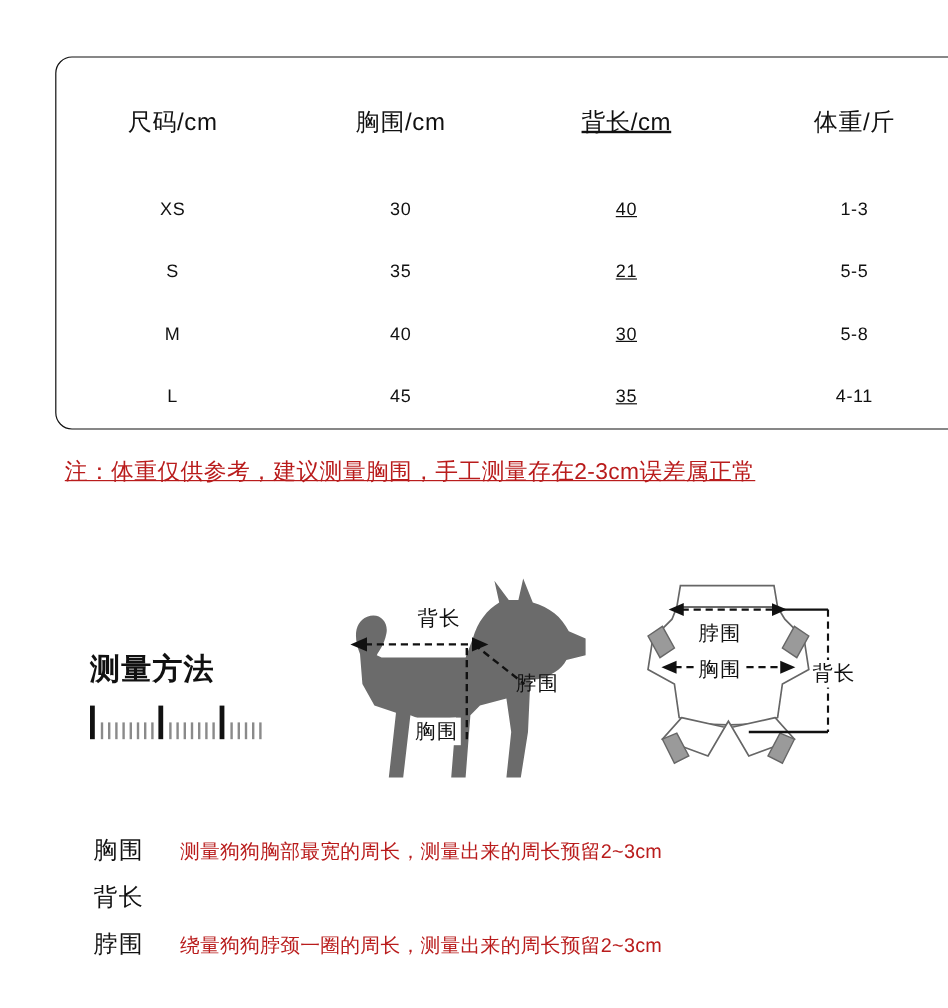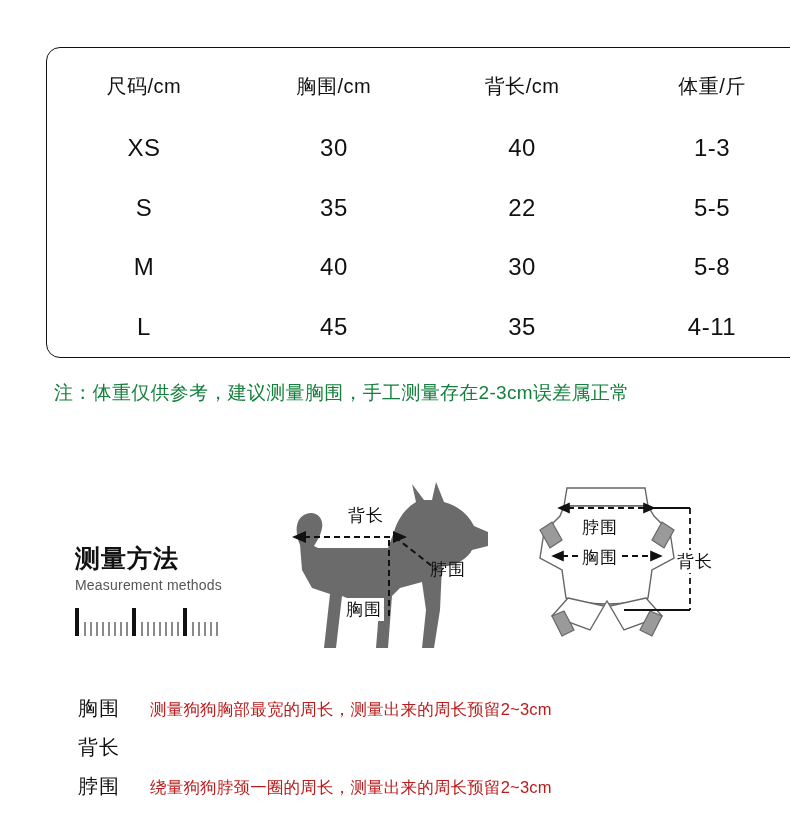--- a/index.html
+++ b/index.html
@@ -28,43 +28,44 @@
     box-sizing: border-box;
   }
   .size-table {
     width: 100%;
     height: 100%;
     border-collapse: collapse;
     table-layout: fixed;
   }
   .size-table td {
     text-align: center;
-    font-size: 24px;
+    font-size: 15px;
     color: #111;
     font-weight: 400;
     padding: 0;
     letter-spacing: 0.5px;
   }
   .size-table tr.header-row td {
     font-size: 20px;
     padding-top: 6px;
   }
   .size-table td.col-size   { width: 25.5%; }
   .size-table td.col-chest  { width: 24.5%; }
-  .size-table td.col-back   { width: 25%;   }
+  .size-table td.col-back   { width: 25%; text-decoration: underline;   }
   .size-table td.col-weight { width: 25%;   }
 
   .table-note {
     position: absolute;
     left: 54px;
     top: 380px;
     font-size: 19px;
-    color: #15803d;
+    color: #b91c1c;
     letter-spacing: 0.3px;
     white-space: nowrap;
+    text-decoration: underline;
   }
 
   
   .measure-title-block {
     position: absolute;
     left: 75px;
     top: 545px;
     width: 220px;
   }
   .measure-title-cn {
@@ -163,21 +164,21 @@
     </tr>
     <tr>
       <td class="col-size">XS</td>
       <td class="col-chest">30</td>
       <td class="col-back">40</td>
       <td class="col-weight">1-3</td>
     </tr>
     <tr>
       <td class="col-size">S</td>
       <td class="col-chest">35</td>
-      <td class="col-back">22</td>
+      <td class="col-back">21</td>
       <td class="col-weight">5-5</td>
     </tr>
     <tr>
       <td class="col-size">M</td>
       <td class="col-chest">40</td>
       <td class="col-back">30</td>
       <td class="col-weight">5-8</td>
     </tr>
     <tr>
       <td class="col-size">L</td>
@@ -186,21 +187,20 @@
       <td class="col-weight">4-11</td>
     </tr>
   </tbody>
     </table>
 </div>
 
 <div class="table-note">注：体重仅供参考，建议测量胸围，手工测量存在2-3cm误差属正常</div>
 
 <div class="measure-title-block">
   <div class="measure-title-cn">测量方法</div>
-  <div class="measure-title-en">Measurement methods</div>
   <div class="ruler">
     <div class="tick major" style="left:0px;"></div>
     <div class="tick" style="left:9px;"></div>
     <div class="tick" style="left:15px;"></div>
     <div class="tick" style="left:21px;"></div>
     <div class="tick" style="left:27px;"></div>
     <div class="tick" style="left:33px;"></div>
     <div class="tick" style="left:39px;"></div>
     <div class="tick" style="left:45px;"></div>
     <div class="tick" style="left:51px;"></div>

